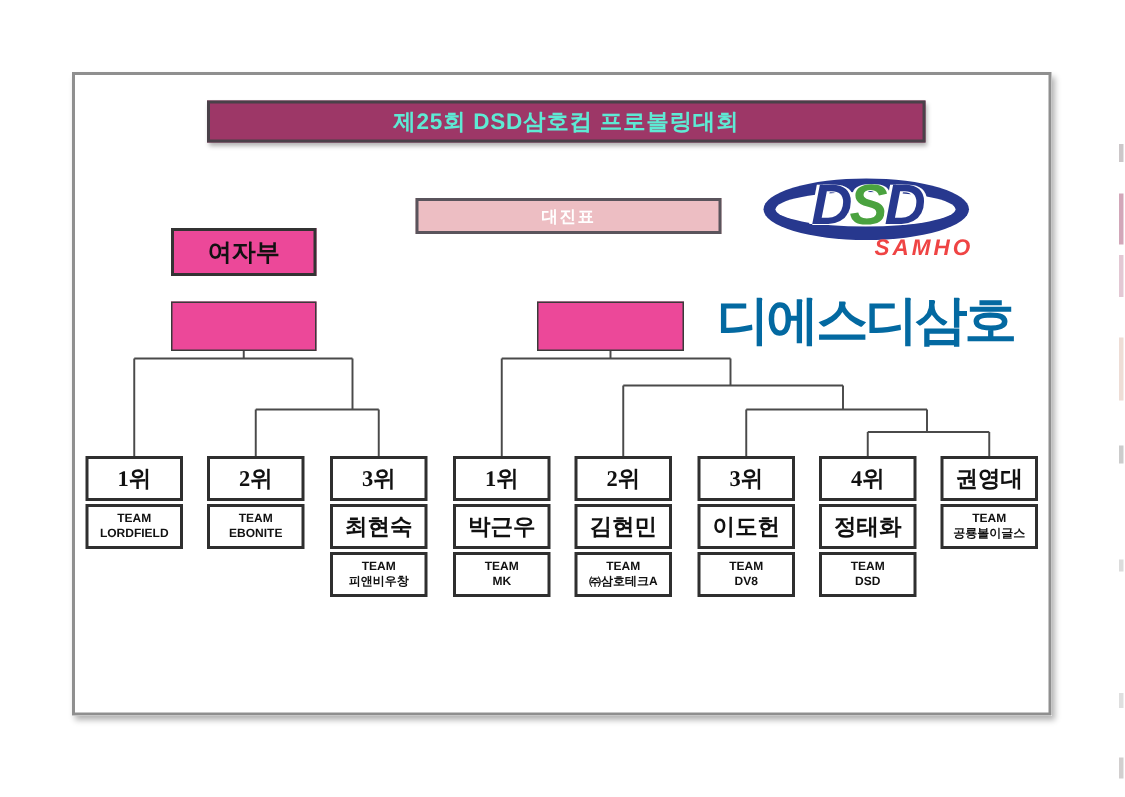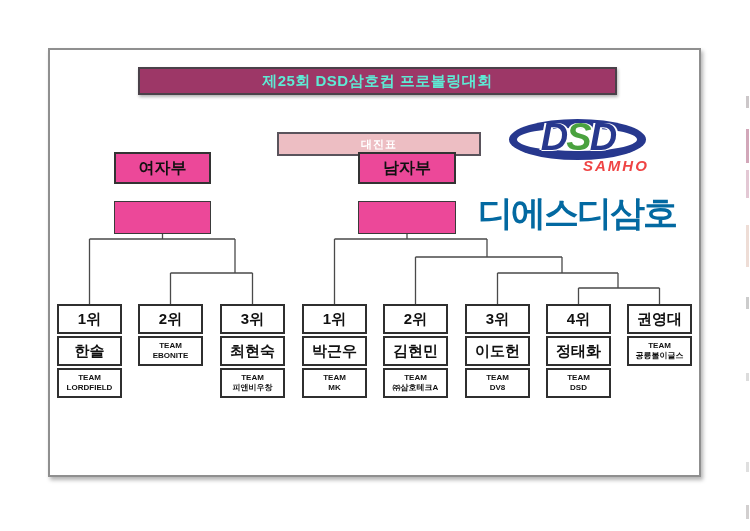--- a/index.html
+++ b/index.html
@@ -44,21 +44,21 @@
   .m-slot {left:358px;top:201px;width:98px;height:33px;border-width:1.5px;border-color:#3a3a3a;}
   
   .lines{position:absolute;left:0;top:0;width:750px;height:531px;pointer-events:none;}
   .lines path{fill:none;stroke:#4a4a4a;stroke-width:1.3;}
   
   .entry{position:absolute;top:304px;width:65px;display:flex;flex-direction:column;gap:2px;}
   .cell{box-sizing:border-box;width:65px;border:2px solid #2f2f2f;background:#ffffff;
         display:flex;flex-direction:column;align-items:center;justify-content:center;}
   .cell.rank,.cell.name{height:30px;}
   .cell.team{height:30px;line-height:1.2;}
-  .cell.rank div,.cell.name div{font-size:15px;font-weight:800;color:#111111;}
+  .cell.rank div,.cell.name div{font-size:15px;font-weight:800;color:#111111;font-family:Liberation Serif, serif;}
   .cell.team div{font-size:8px;font-weight:800;color:#111111;text-align:center;}
   .e1{left:57px;}.e2{left:138px;}.e3{left:220px;}.e4{left:302px;}
   .e5{left:383px;}.e6{left:465px;}.e7{left:546px;}.e8{left:627px;}
   
   .edge{position:absolute;width:3px;left:746px;}
 </style>
 </head>
 <body>
 
 <div class="screen">
@@ -77,36 +77,30 @@
     <div class="logo-lens"></div>
   </div>
   <div class="logo-text"><span class="navy">D</span><span class="green">S</span><span class="navy">D</span></div>
   <div class="samho">SAMHO</div>
   <div class="company">디에스디삼호</div>
 
   <div class="divbox w-label">
     <span>여자부</span>
   </div>
   <div class="divbox w-slot"></div>
-  <div class="divbox m-label">
-    <span>남자부</span>
-  </div>
   <div class="divbox m-slot"></div>
 
   <svg class="lines" viewBox="0 0 750 531">
     <path d="M162.5 234 L162.5 239 M89.5 239 L235 239 M89.5 239 L89.5 305 M235 239 L235 273 M170.5 273 L252.5 273 M170.5 273 L170.5 305 M252.5 273 L252.5 305"></path>
     <path d="M407 234 L407 239 M334.5 239 L487 239 M334.5 239 L334.5 305 M487 239 L487 257 M415.5 257 L562 257 M415.5 257 L415.5 305 M562 257 L562 273 M497.5 273 L618 273 M497.5 273 L497.5 305 M618 273 L618 288 M578.5 288 L659.5 288 M578.5 288 L578.5 305 M659.5 288 L659.5 305"></path>
   </svg>
 
   <div class="entry e1">
     <div class="cell rank">
         <div>1위</div>
-      </div>
-    <div class="cell name">
-        <div>한솔</div>
       </div>
     <div class="cell team">
       <div>TEAM</div>
       <div>LORDFIELD</div>
     </div>
   </div>
   <div class="entry e2">
     <div class="cell rank">
         <div>2위</div>
       </div>

